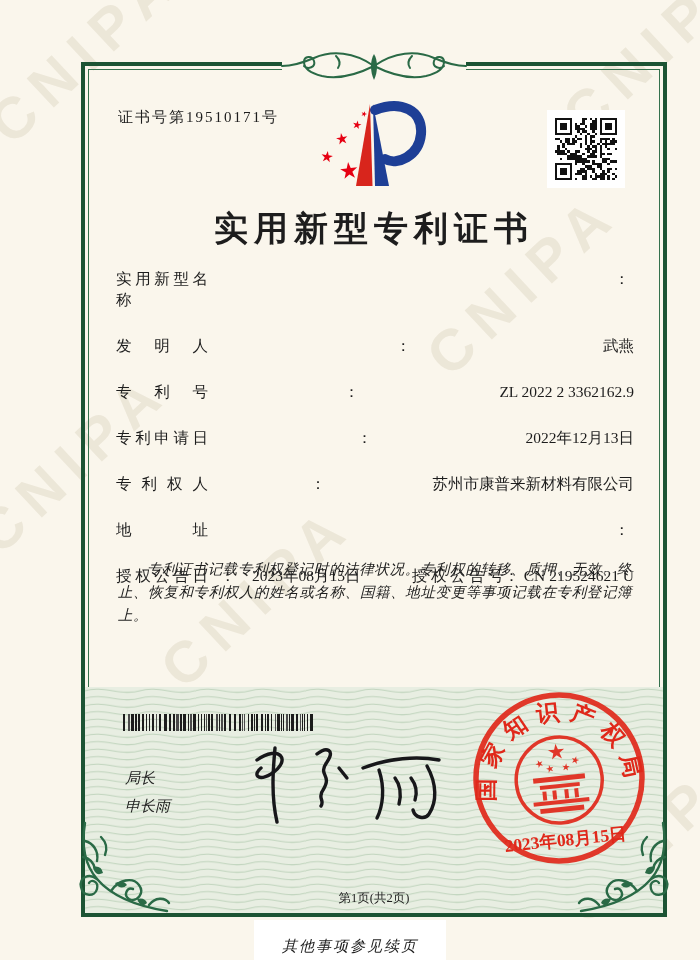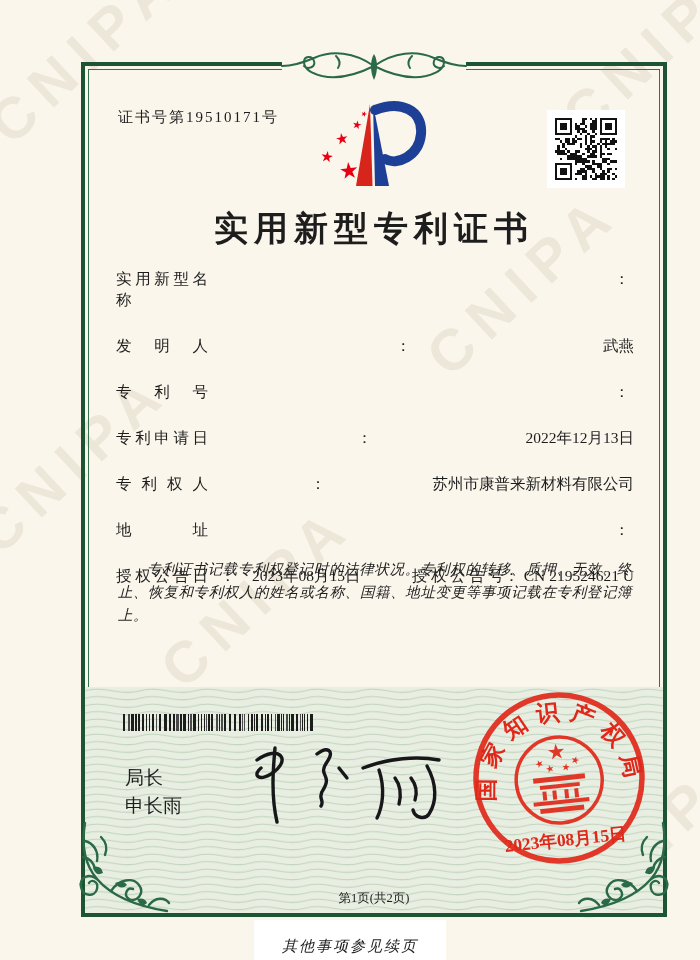--- a/index.html
+++ b/index.html
@@ -59,21 +59,21 @@
   .grant .g-left { display:flex; width:288px; flex:none;gap:12px; }
   .grant .g-right { display:flex; }
   
   .paras { position:absolute; left:33px; right:31px; top:492px; z-index:2; }
   .paras p {
     font-size:14.5px; line-height:23px; text-indent:2em; text-align:justify;
     font-style:italic; letter-spacing:0.5px; margin-bottom:3px;
   }
   
   .barcode { position:absolute; left:38px; top:648px; z-index:2; }
-  .signer { position:absolute; left:40px; top:698px; z-index:2; font-size:19px; line-height:28px; }
+  .signer { position:absolute; left:40px; top:698px; z-index:2; font-size:15px; line-height:28px;font-style:italic; }
   .signature { position:absolute; left:128px; top:668px; z-index:2; }
   .seal { position:absolute; left:382px; top:620px; width:184px; height:184px; z-index:4; transform:rotate(-6deg); }
   .pagenum { position:absolute; left:0; right:0; top:824px; text-align:center; font-size:12.5px; z-index:2; }
   
   .bottom-note {
     position:absolute; left:50%; top:920px; transform:translateX(-50%);
     background:#ffffff; padding:17px 28px; font-size:15px; font-style:italic;
     letter-spacing:2px; z-index:2; white-space:nowrap;
   }
 </style>
@@ -395,20 +395,21 @@
       <span class="colon">：</span>
     </div>
     <div class="row">
       <span class="lab">发明人</span>
       <span class="colon">：</span>
       <span class="val">武燕</span>
     </div>
     <div class="row">
       <span class="lab">专利号</span>
       <span class="colon">：</span>
+      <span class="val">ZL 2022 2 3362162.9</span>
     </div>
     <div class="row">
       <span class="lab">专利申请日</span>
       <span class="colon">：</span>
       <span class="val">2022年12月13日</span>
     </div>
     <div class="row">
       <span class="lab">专利权人</span>
       <span class="colon">：</span>
       <span class="val">苏州市康普来新材料有限公司</span>

